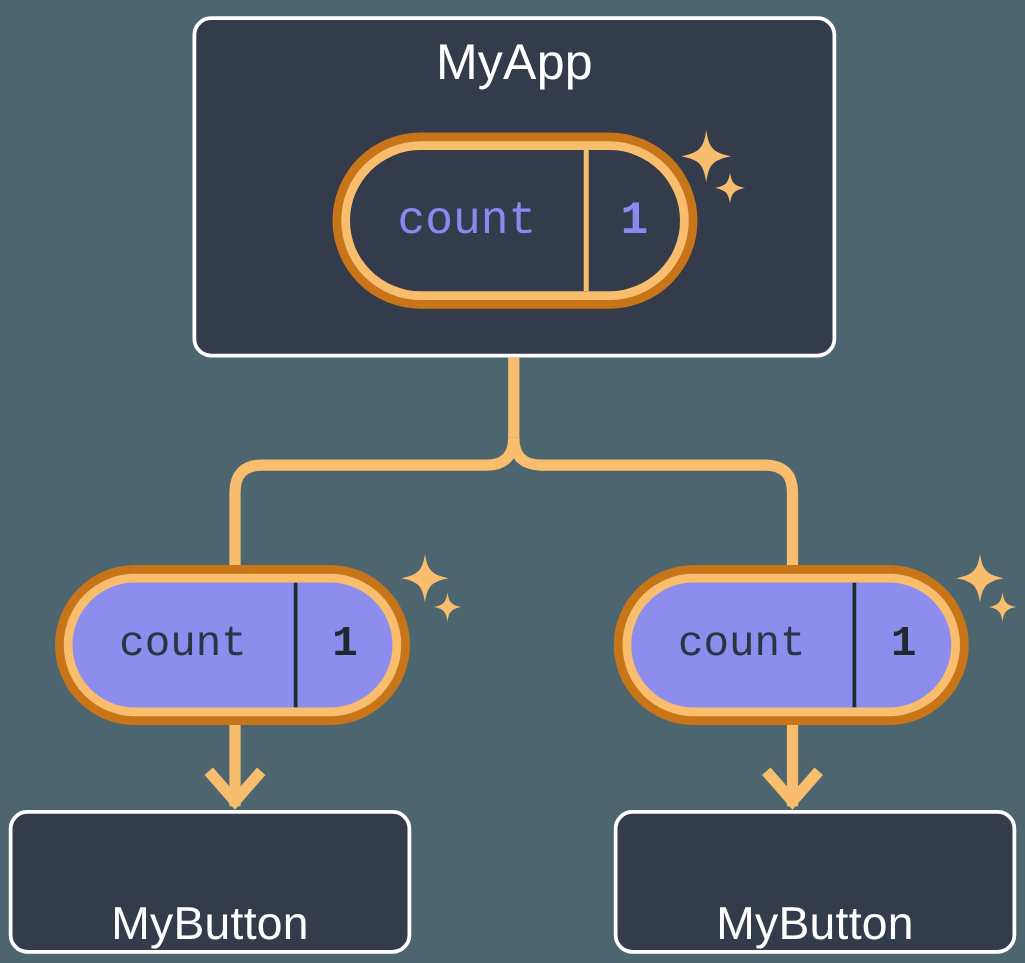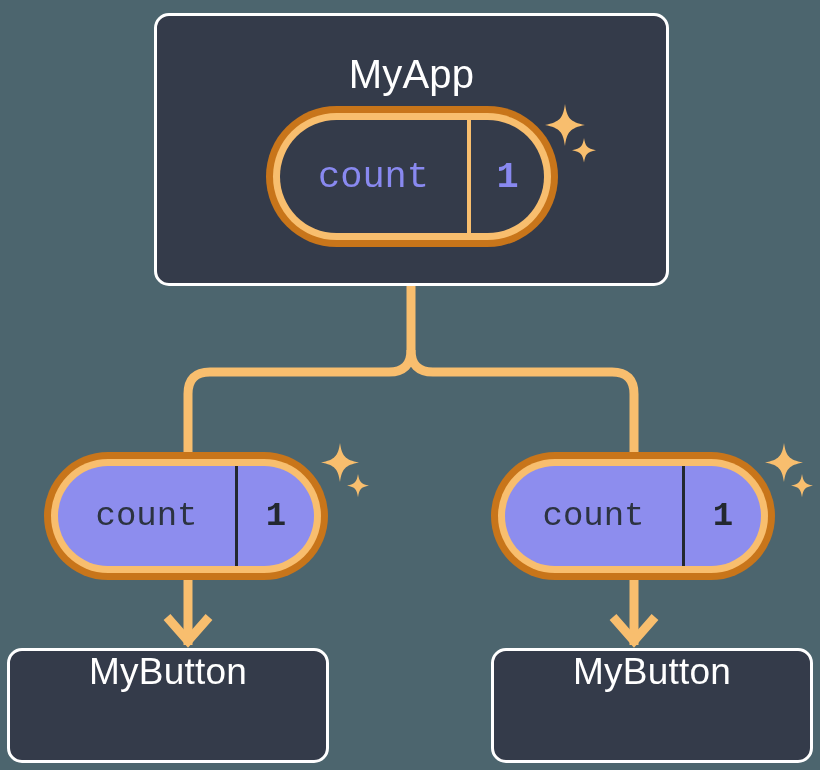--- a/index.html
+++ b/index.html
@@ -29,35 +29,35 @@
   }
 
   
   .card {
     position: absolute;
     box-sizing: border-box;
     background: #343b4a;
     border: 3px solid #ffffff;
     border-radius: 15px;
     display: flex;
-    align-items: flex-start;
+    align-items: flex-end;
     justify-content: center;
   }
   .card-title {
     color: #ffffff;
     letter-spacing: .2px;
     white-space: nowrap;
   }
 
   #card-myapp {
     left: 154px; top: 13px;
     width: 515px; height: 273px;
     align-items: flex-start;
     justify-content: center;
-    padding-top: 36px;
+    padding-top: 12px;
   }
   #card-myapp .card-title { font-size: 40px; }
 
   .card-button {
     width: 322px; height: 115px;
   }
   .card-button .card-title { font-size: 37px; }
   #card-button-left  { left: 7px;   top: 648px; }
   #card-button-right { left: 491px; top: 648px; }
 

